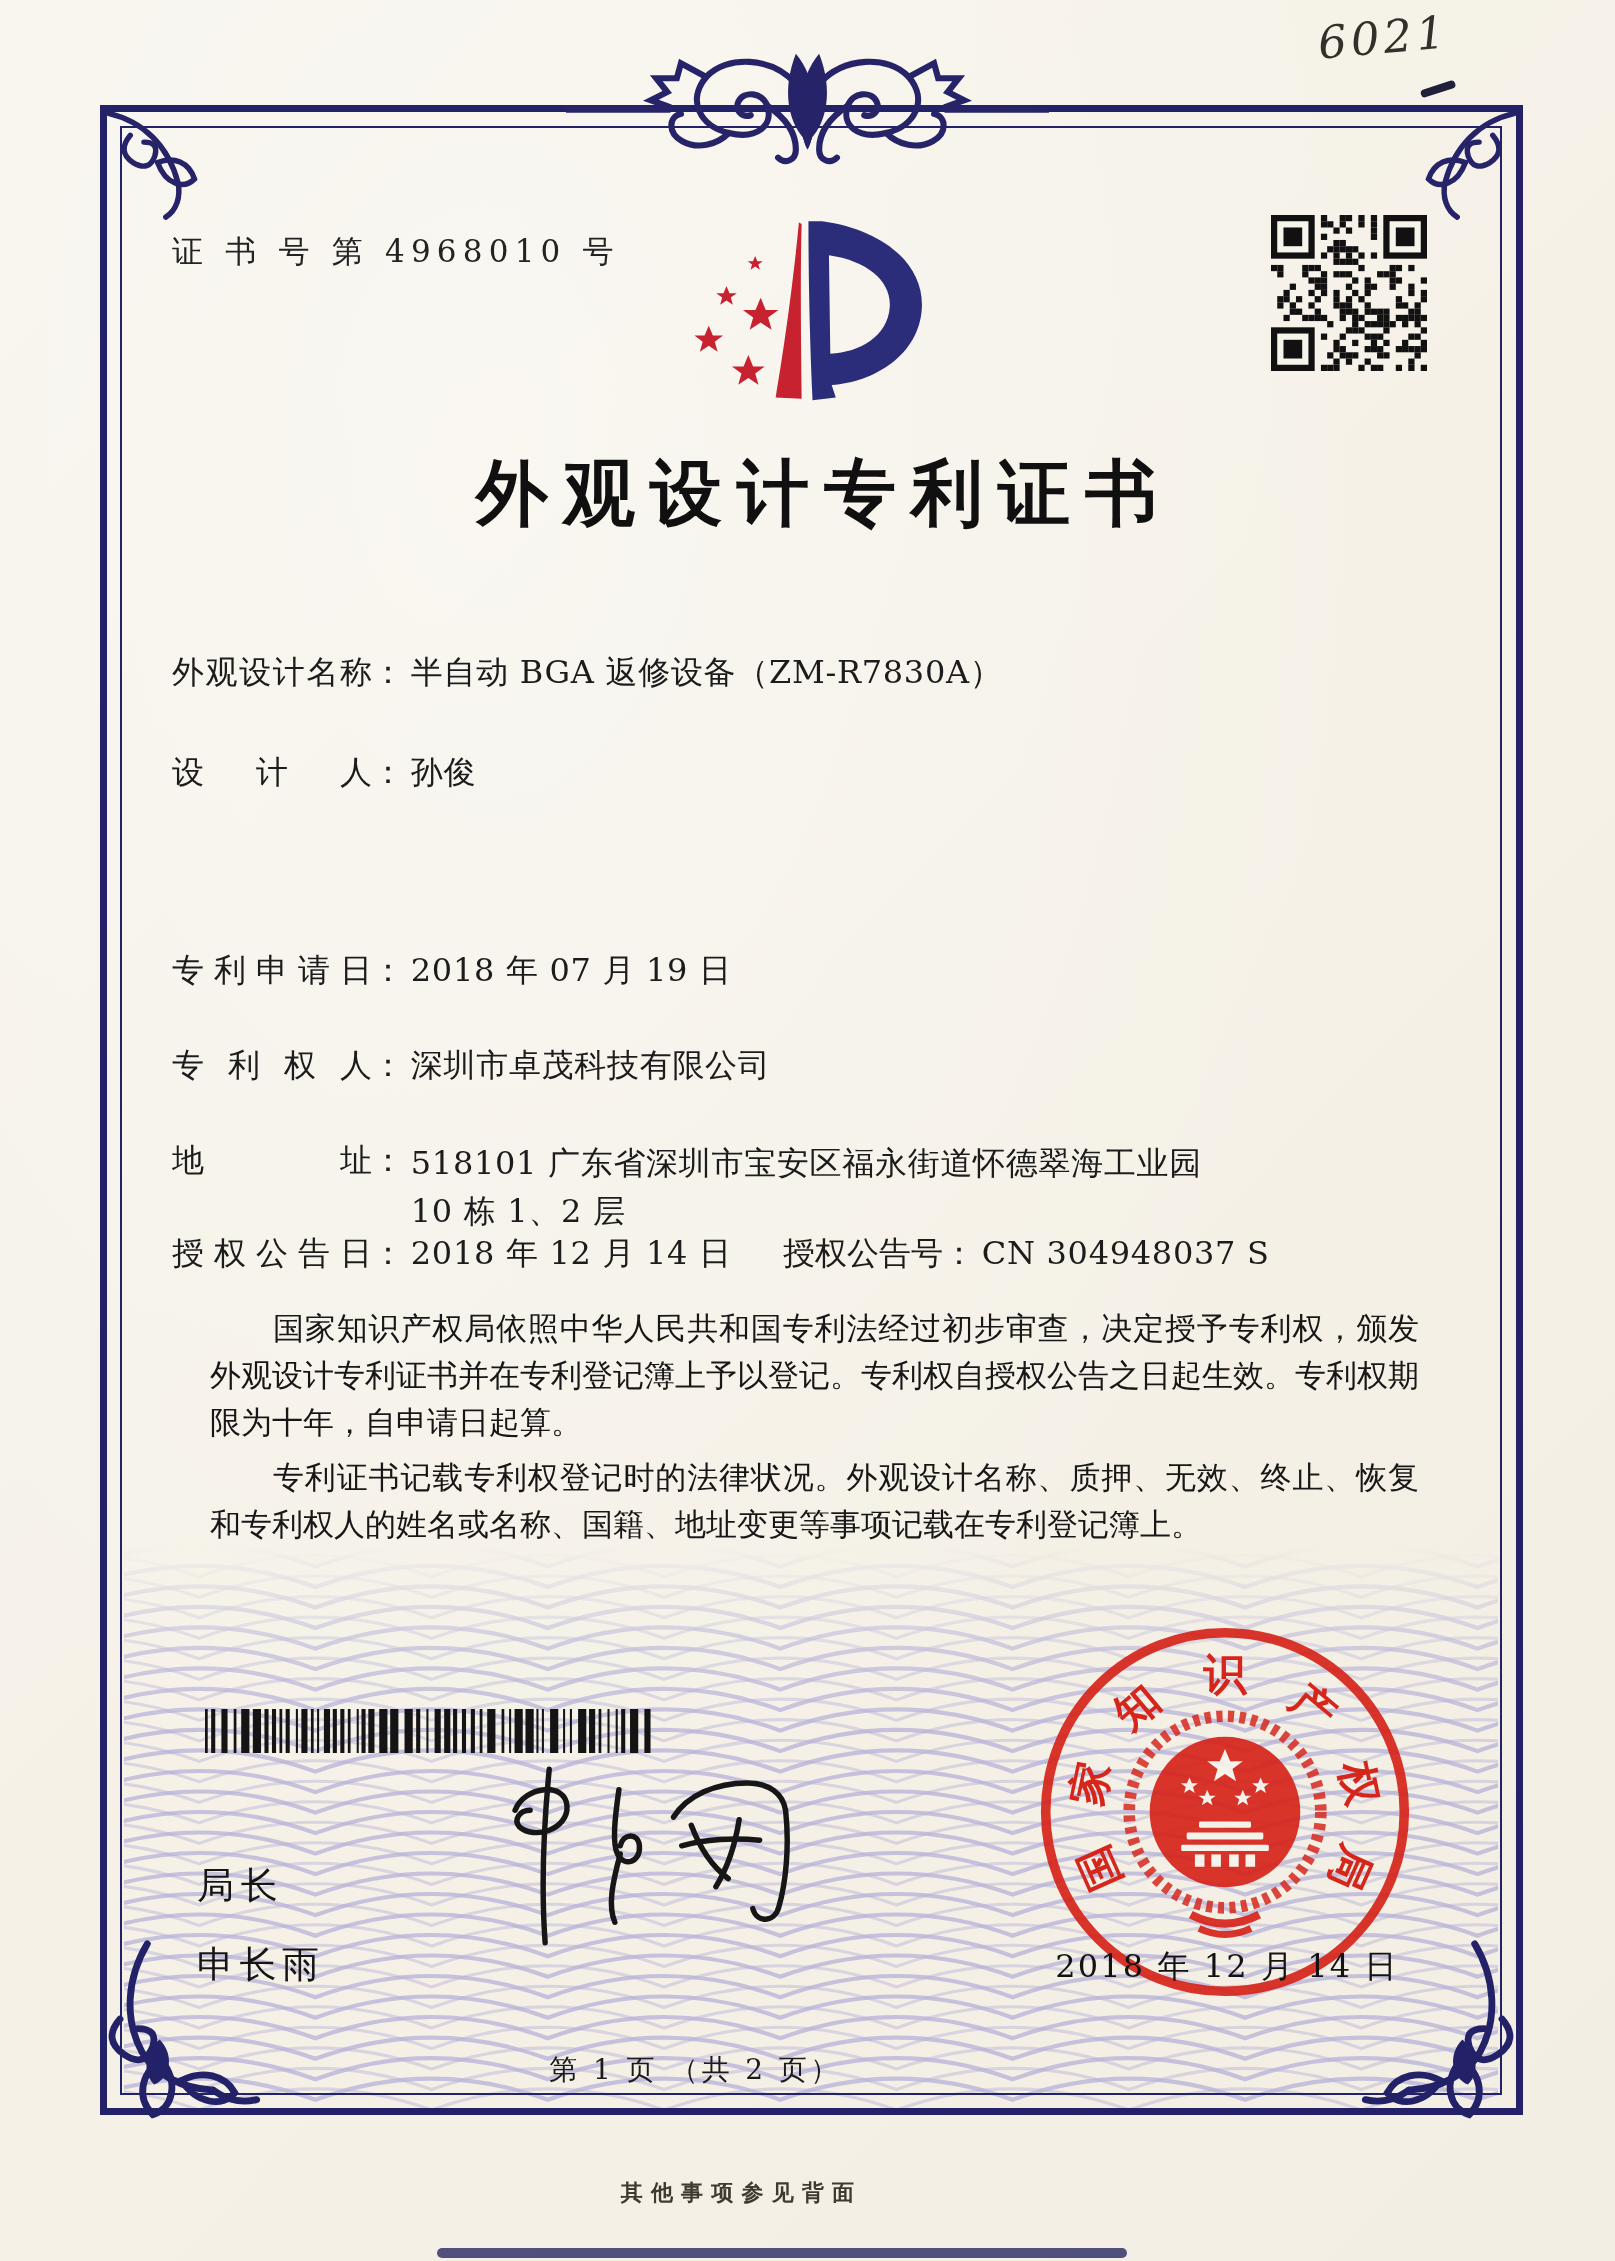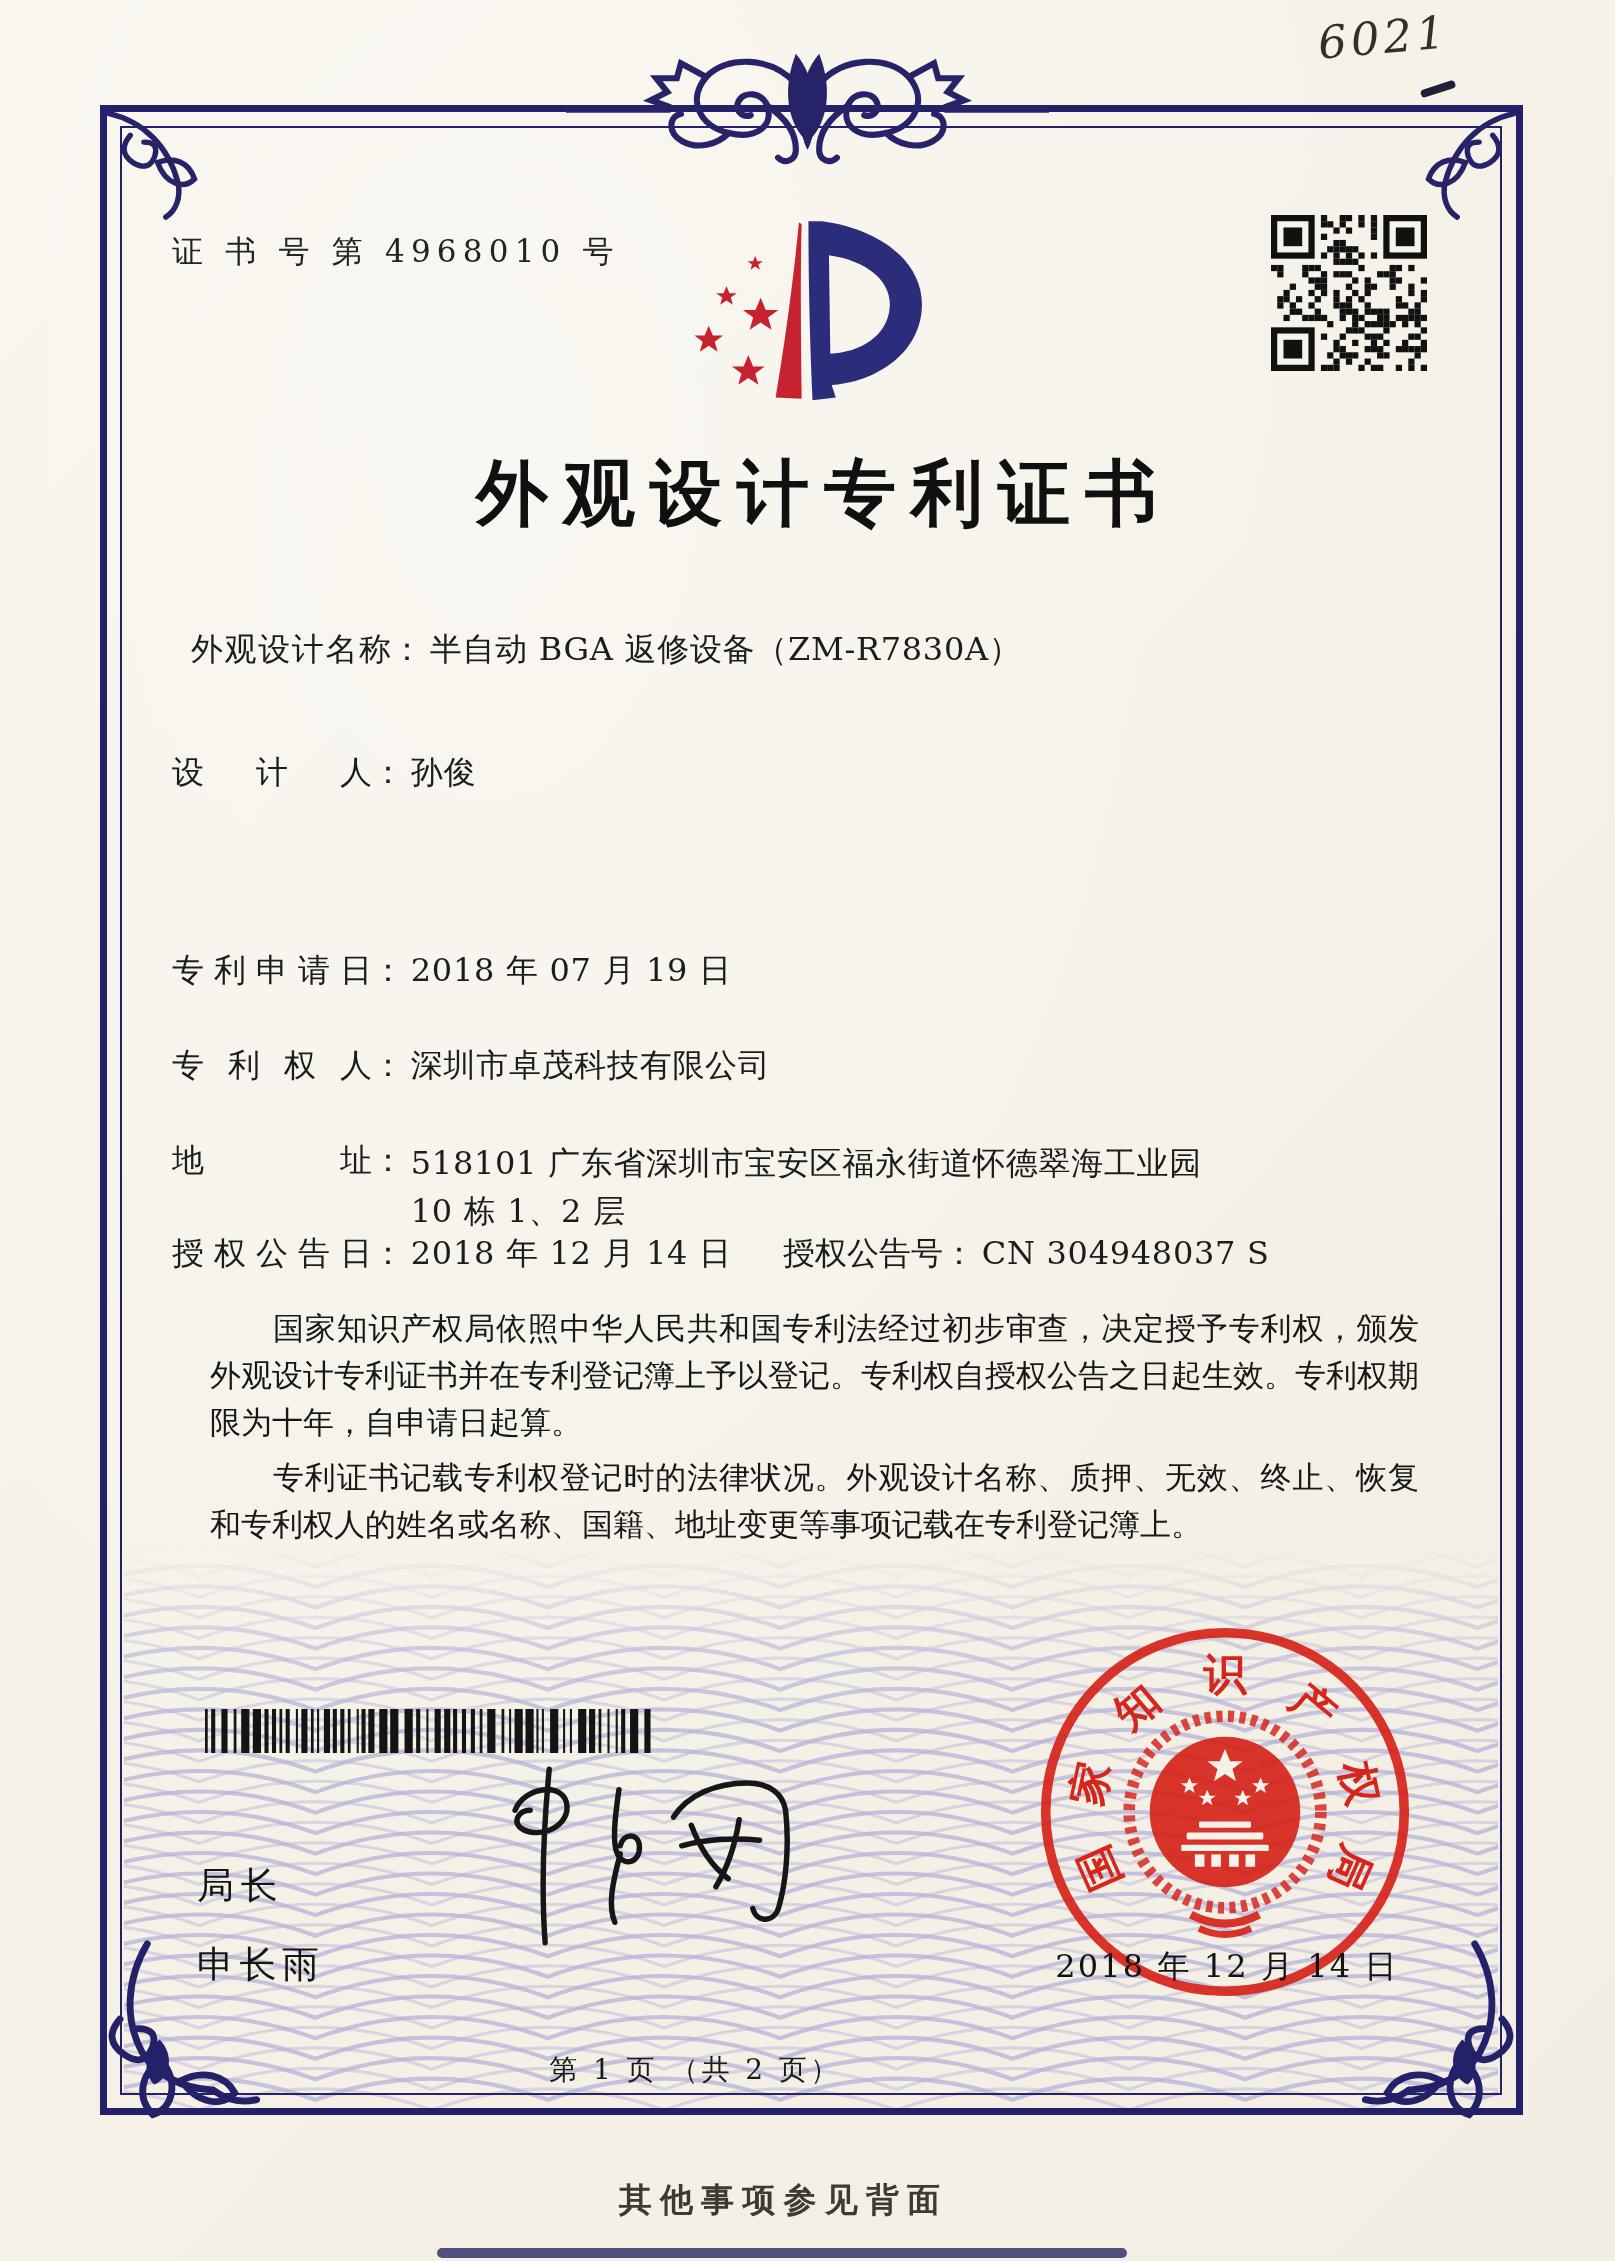--- a/index.html
+++ b/index.html
@@ -46,22 +46,22 @@
   .signer-name{left:197px;top:1940px;font-size:37px;letter-spacing:5.5px;z-index:5;color:#151515;}
   .sig{left:373px;top:1743px;width:444px;height:226px;z-index:5;}
   
   .seal{left:1032px;top:1619px;width:386px;height:386px;z-index:5;opacity:.93;}
   .seal-ring-char{position:absolute;left:50%;top:50%;font-size:43px;font-weight:700;
     font-family:"DejaVu Serif",serif;}
   .seal-date{left:1022px;top:1945px;width:410px;text-align:center;font-size:32px;color:#121212;
     letter-spacing:2.1px;z-index:6;}
   
   .page-num{left:0;width:1391px;top:2051px;text-align:center;font-size:28px;letter-spacing:3.4px;z-index:4;color:#1a1a1a;}
-  .back-note{left:0;width:1483px;top:2178px;text-align:center;font-size:33px;letter-spacing:8.2px;
-    color:#3f3a31;z-index:4;font-weight:600;margin-left:42px;}
+  .back-note{left:0;width:1483px;top:2178px;text-align:center;font-size:22px;letter-spacing:8.2px;
+    color:#3f3a31;z-index:4;font-weight:600;}
   .bottom-smudge{left:437px;top:2248px;width:690px;height:10.3px;background:#34346b;border-radius:5.5px;opacity:.85;z-index:3;}
   .ornament{z-index:3;}
 </style>
 </head>
 <body>
 
 <div class="cert">
 
   <svg class="abs waves" id="waves" viewBox="0 0 2010 822" preserveAspectRatio="none">
       <path d="M-60,30 q170,-62 340,0 q170,-62 340,0 q170,-62 340,0 q170,-62 340,0 q170,-62 340,0 q170,-62 340,0 q170,-62 340,0 q170,-62 340,0" fill="none" stroke="#b5b2d8" stroke-width="6" opacity="0.75"></path>
@@ -392,21 +392,21 @@
       <rect x="162" y="0" width="63" height="63" fill="#111"></rect>
       <rect x="171" y="9" width="45" height="45" fill="#f7f4ec"></rect>
       <rect x="180" y="18" width="27" height="27" fill="#111"></rect>
       <rect x="0" y="162" width="63" height="63" fill="#111"></rect>
       <rect x="9" y="171" width="45" height="45" fill="#f7f4ec"></rect>
       <rect x="18" y="180" width="27" height="27" fill="#111"></rect>
     </svg>
 
   <div class="abs title">外观设计专利证书</div>
 
-  <div class="abs f-row" style="top:628px;margin-left:19px;">
+  <div class="abs f-row" style="top:651px;">
     <span class="flabel">外观设计名称</span><span class="fcolon">：</span><span class="fval">半自动 BGA 返修设备（ZM-R7830A）</span>
   </div>
   <div class="abs f-row" style="top:751px;">
     <span class="flabel">设计人</span><span class="fcolon">：</span><span class="fval">孙俊</span>
   </div>
   <div class="abs f-row" style="top:949px;">
     <span class="flabel">专利申请日</span><span class="fcolon">：</span><span class="fval">2018 年 07 月 19 日</span>
   </div>
   <div class="abs f-row" style="top:1044px;">
     <span class="flabel">专利权人</span><span class="fcolon">：</span><span class="fval">深圳市卓茂科技有限公司</span>

